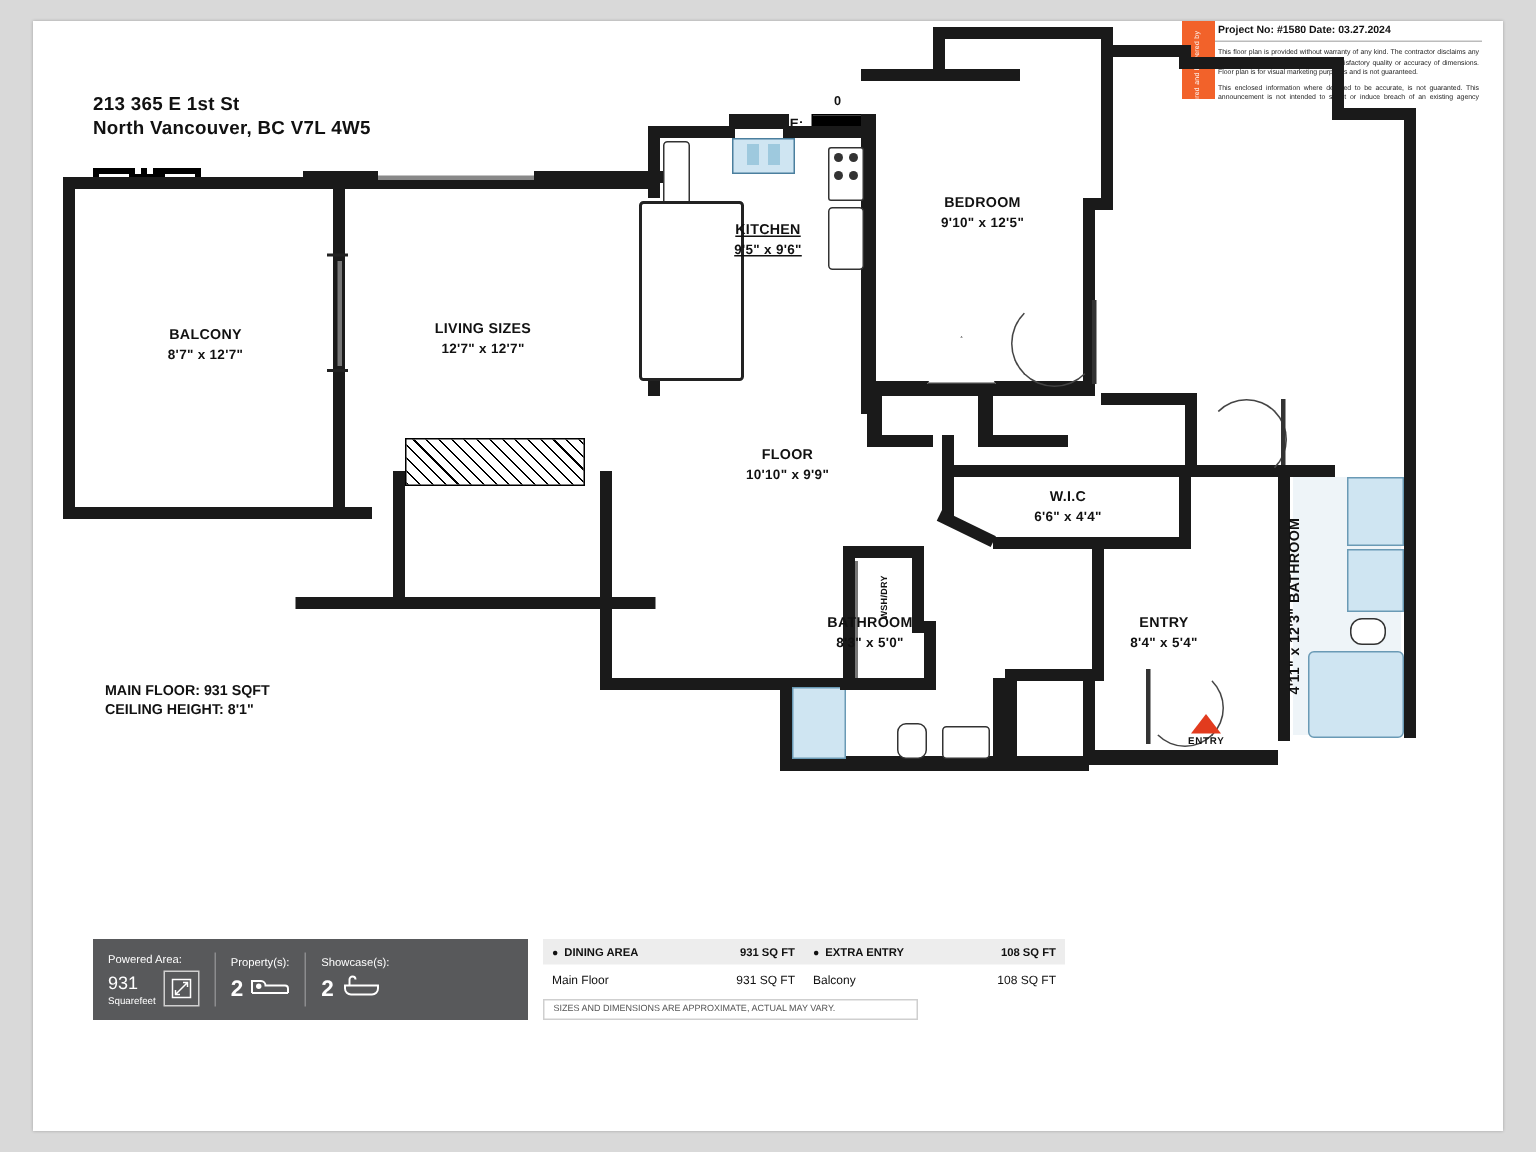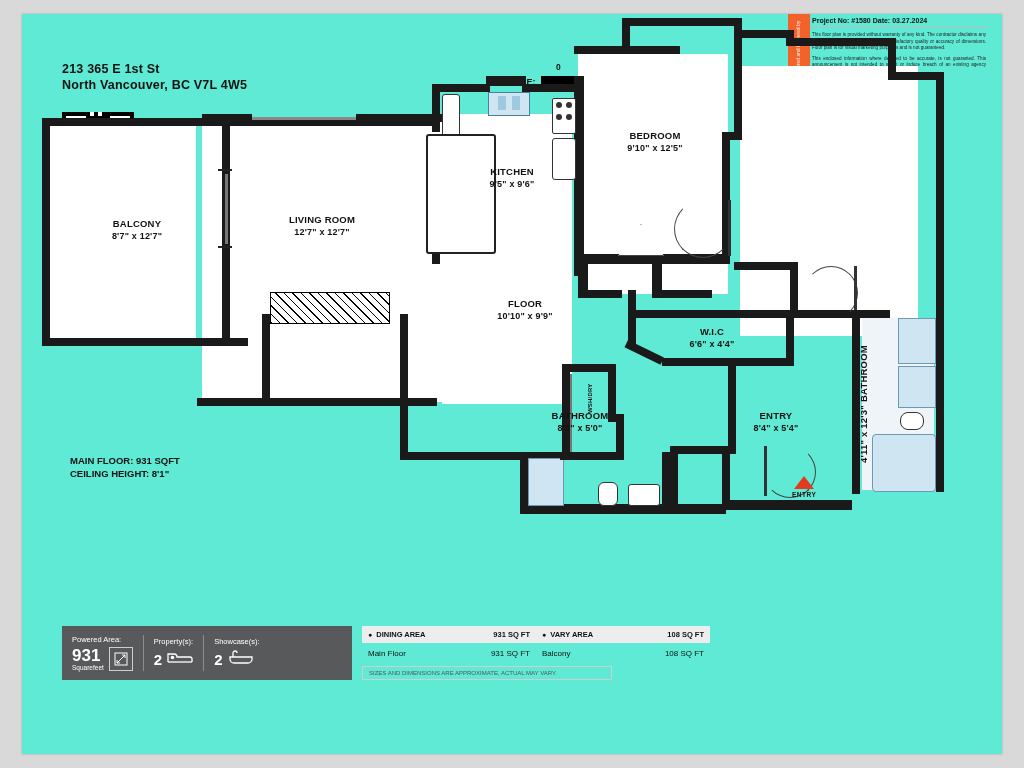--- a/index.html
+++ b/index.html
@@ -4,21 +4,21 @@
 <style>
   html,body{margin:0;padding:0;}
   body{
     width:1024px;height:768px;
     background:#d9d9d9;
     font-family:"Liberation Sans", sans-serif;
     overflow:hidden;
   }
   #sheet{
     position:absolute;left:22px;top:14px;width:980px;height:740px;
-    background:#5eead4;
+    background:#ffffff;
     box-shadow:0 0 2px rgba(0,0,0,.25);
   }
   .abs{position:absolute;}
   
   #address{left:40px;top:47px;font-size:12.5px;font-weight:bold;color:#111;line-height:16px;letter-spacing:.2px;}
   
   #qr-block{left:40px;top:98px;width:80px;}
   #qr{width:72px;height:72px;background:
     repeating-linear-gradient(90deg,#000 0 4px,#fff 4px 8px),
     repeating-linear-gradient(0deg,#000 0 4px,transparent 4px 8px);
@@ -47,21 +47,21 @@
   #plan{left:30px;top:110px;width:920px;height:510px;}
   .room-label{position:absolute;text-align:center;font-size:9.5px;font-weight:bold;color:#111;line-height:12px;letter-spacing:.2px;}
   .room-label .dim{font-weight:bold;font-size:9px;}
   .tiny{font-size:6px;}
   
   #mainfloor-note{left:48px;top:440px;font-size:9.5px;font-weight:bold;color:#111;line-height:13px;}
   
   #summary{left:40px;top:612px;width:290px;height:54px;background:#58595b;color:#fff;display:flex;align-items:center;}
   .sum-cell{flex:0 0 auto;padding:0 10px;}
   .sum-h{font-size:7.5px;margin-bottom:3px;}
-  .sum-big{font-size:17px;font-weight:bold;line-height:17px;}
+  .sum-big{font-size:12px;font-weight:normal;line-height:17px;}
   .sum-sub{font-size:6.5px;}
   .sum-row{display:flex;align-items:center;gap:5px;}
   .sum-num{font-size:15px;font-weight:bold;}
   .sum-div{width:1px;height:36px;background:#8b8c8e;}
   .icon-box{width:22px;height:22px;border:1px solid #cfcfcf;display:flex;align-items:center;justify-content:center;}
   
   #areas{left:340px;top:612px;width:348px;font-size:8px;color:#111;}
   .area-head{display:flex;gap:0;}
   .area-col{width:174px;}
   .area-title{background:#ededed;padding:4px 6px;font-weight:bold;font-size:7.5px;display:flex;justify-content:space-between;align-items:center;}
@@ -250,25 +250,25 @@
     <div class="w" style="left:538px;top:438px;width:62px;height:8px;"></div>
     <div class="w" style="left:594px;top:400px;width:8px;height:46px;"></div>
     <div class="w" style="left:706px;top:344px;width:8px;height:96px;"></div>
 
     <div class="room-label" style="left:60px;top:204px;width:110px;">
       <div>BALCONY</div>
       <div class="dim">8'7" x 12'7"</div>
     </div>
 
     <div class="room-label" style="left:240px;top:200px;width:120px;">
-      <div>LIVING ROOM</div>
+      <div>LIVING SIZES</div>
       <div class="dim">12'7" x 12'7"</div>
     </div>
 
-    <div class="room-label" style="left:440px;top:152px;width:100px;">
+    <div class="room-label" style="left:440px;top:134px;width:100px;text-decoration:underline;">
       <div>KITCHEN</div>
       <div class="dim">9'5" x 9'6"</div>
     </div>
 
     <div class="room-label" style="left:578px;top:116px;width:110px;">
       <div>BEDROOM</div>
       <div class="dim">9'10" x 12'5"</div>
     </div>
 
 
@@ -362,21 +362,21 @@
           <span><span class="dot">●</span><span>DINING AREA</span></span>
           <span>931 SQ FT</span>
         </div>
         <div class="area-row">
           <span>Main Floor</span>
           <span>931 SQ FT</span>
         </div>
       </div>
       <div class="area-col">
         <div class="area-title">
-          <span><span class="dot">●</span><span>VARY AREA</span></span>
+          <span><span class="dot">●</span><span>EXTRA ENTRY</span></span>
           <span>108 SQ FT</span>
         </div>
         <div class="area-row">
           <span>Balcony</span>
           <span>108 SQ FT</span>
         </div>
       </div>
     </div>
     <div id="areas-foot">SIZES AND DIMENSIONS ARE APPROXIMATE, ACTUAL MAY VARY.</div>
   </div>

